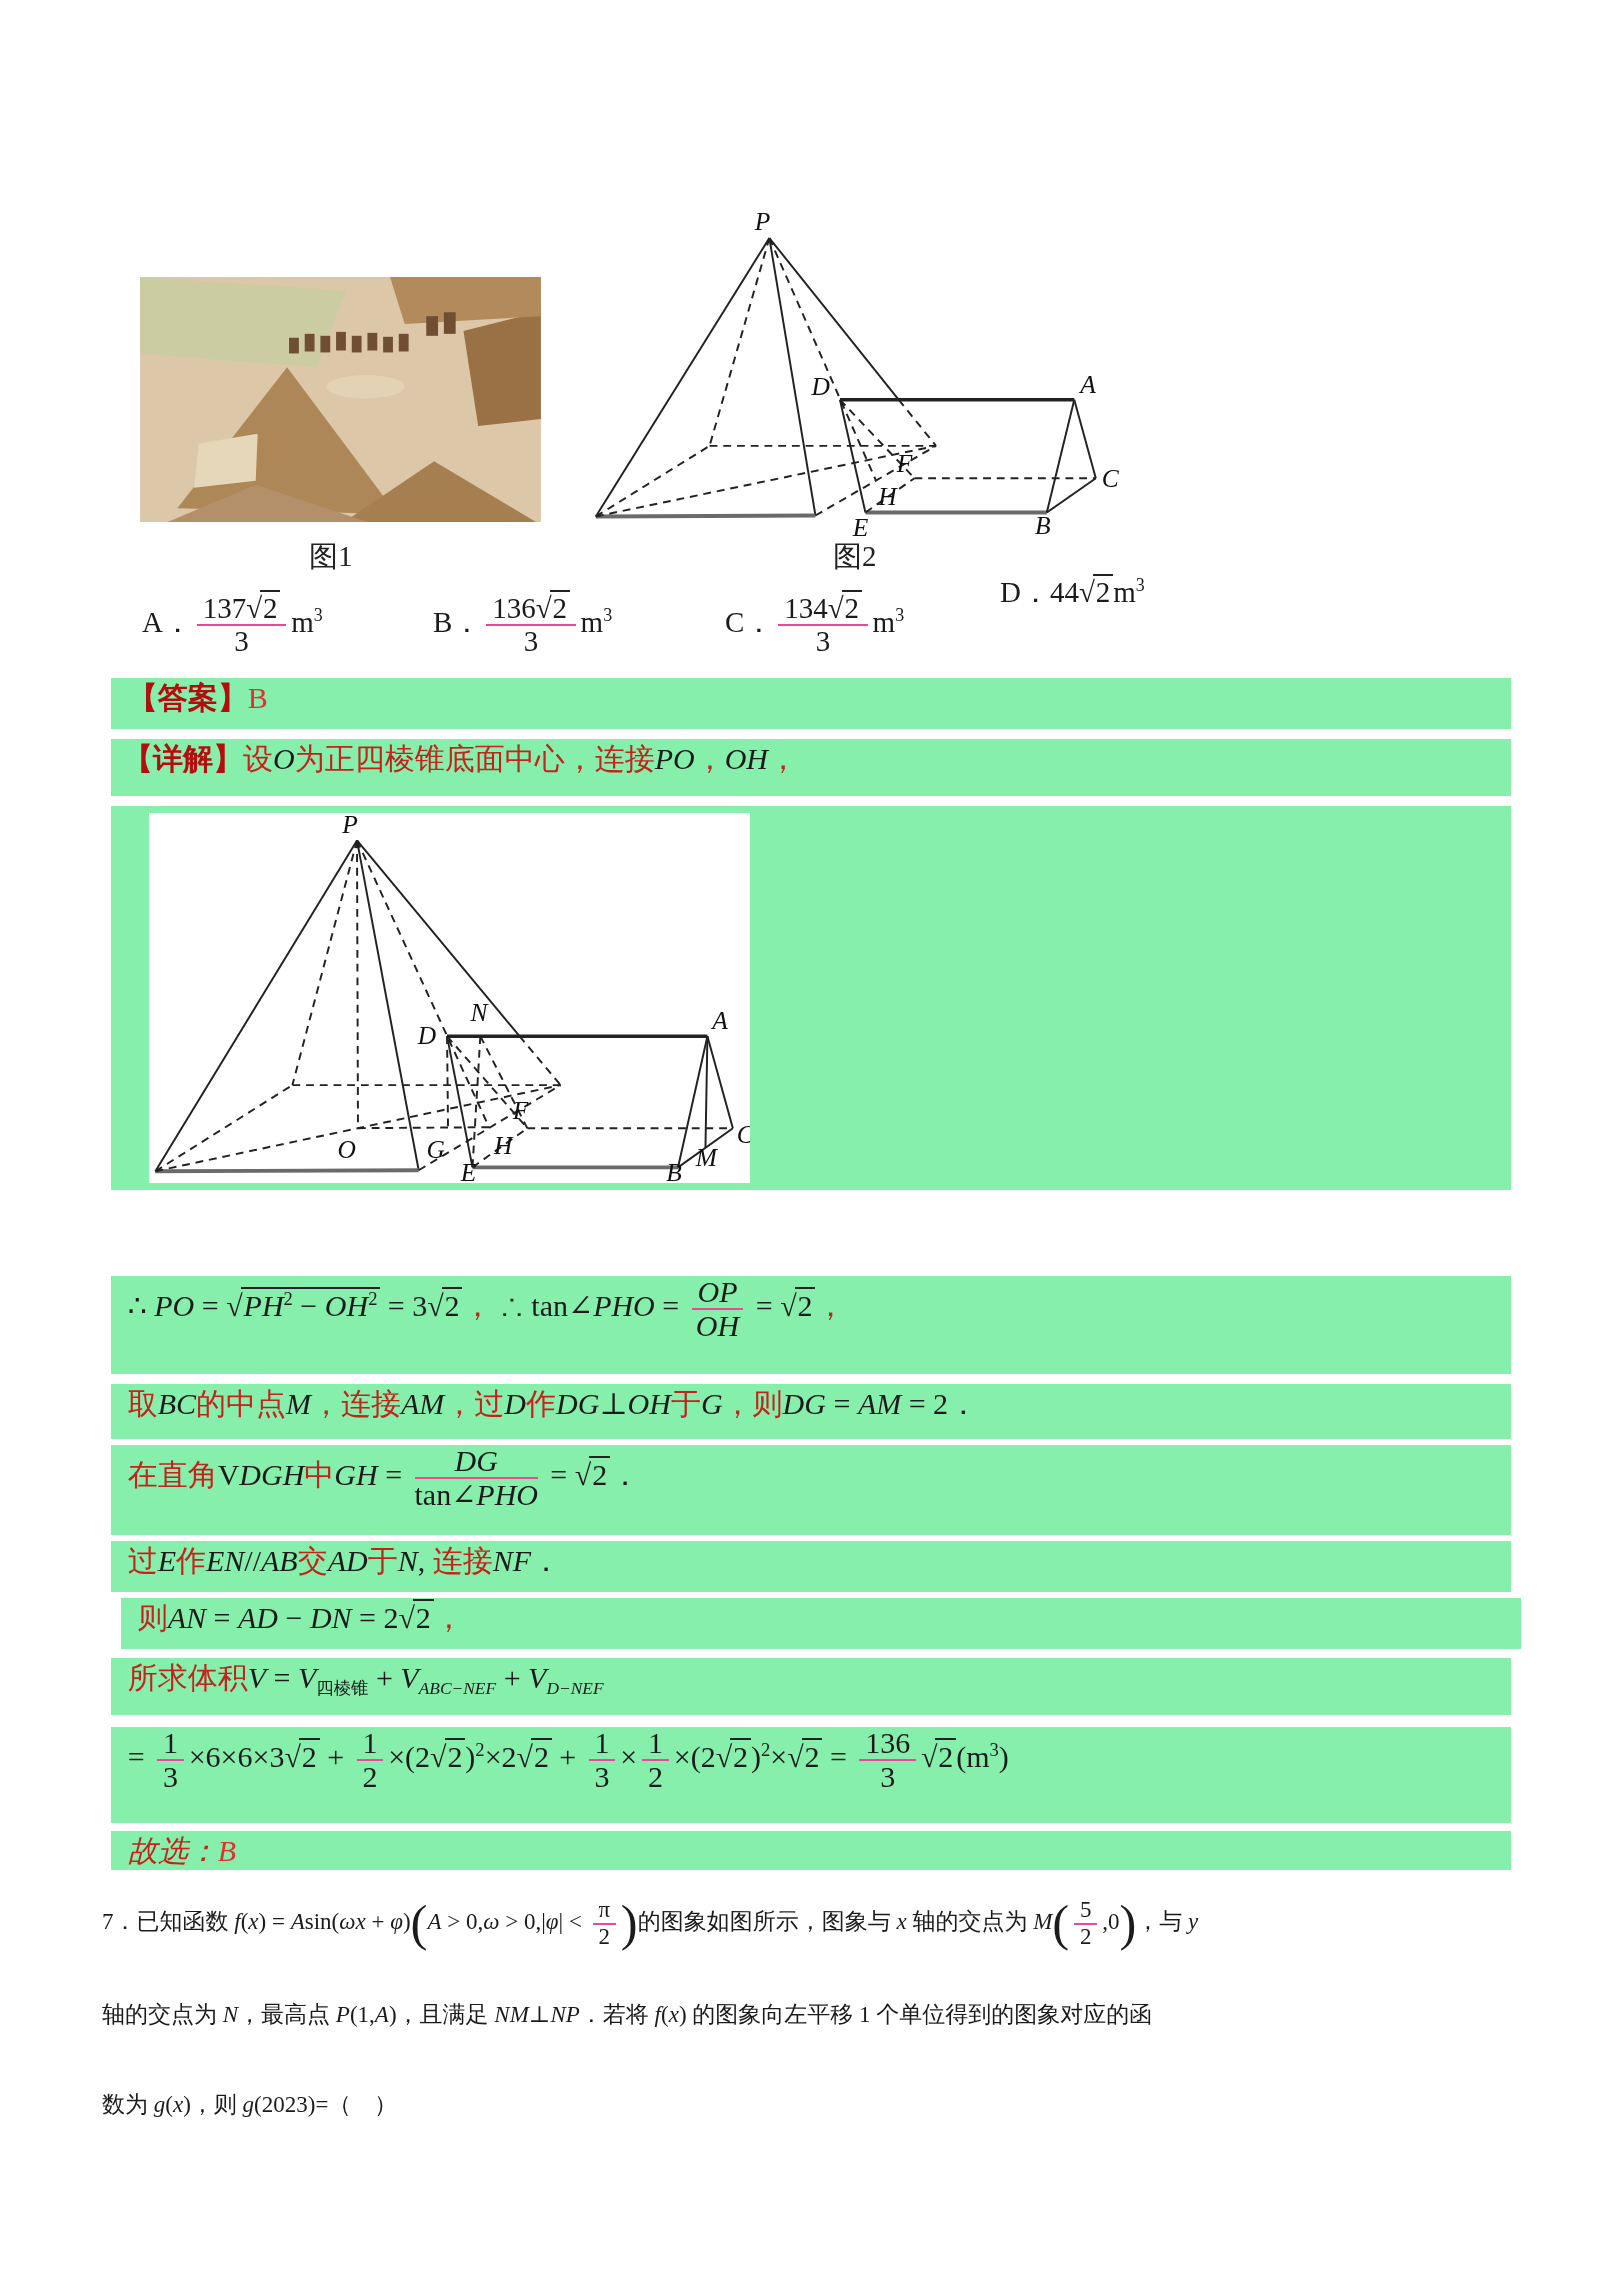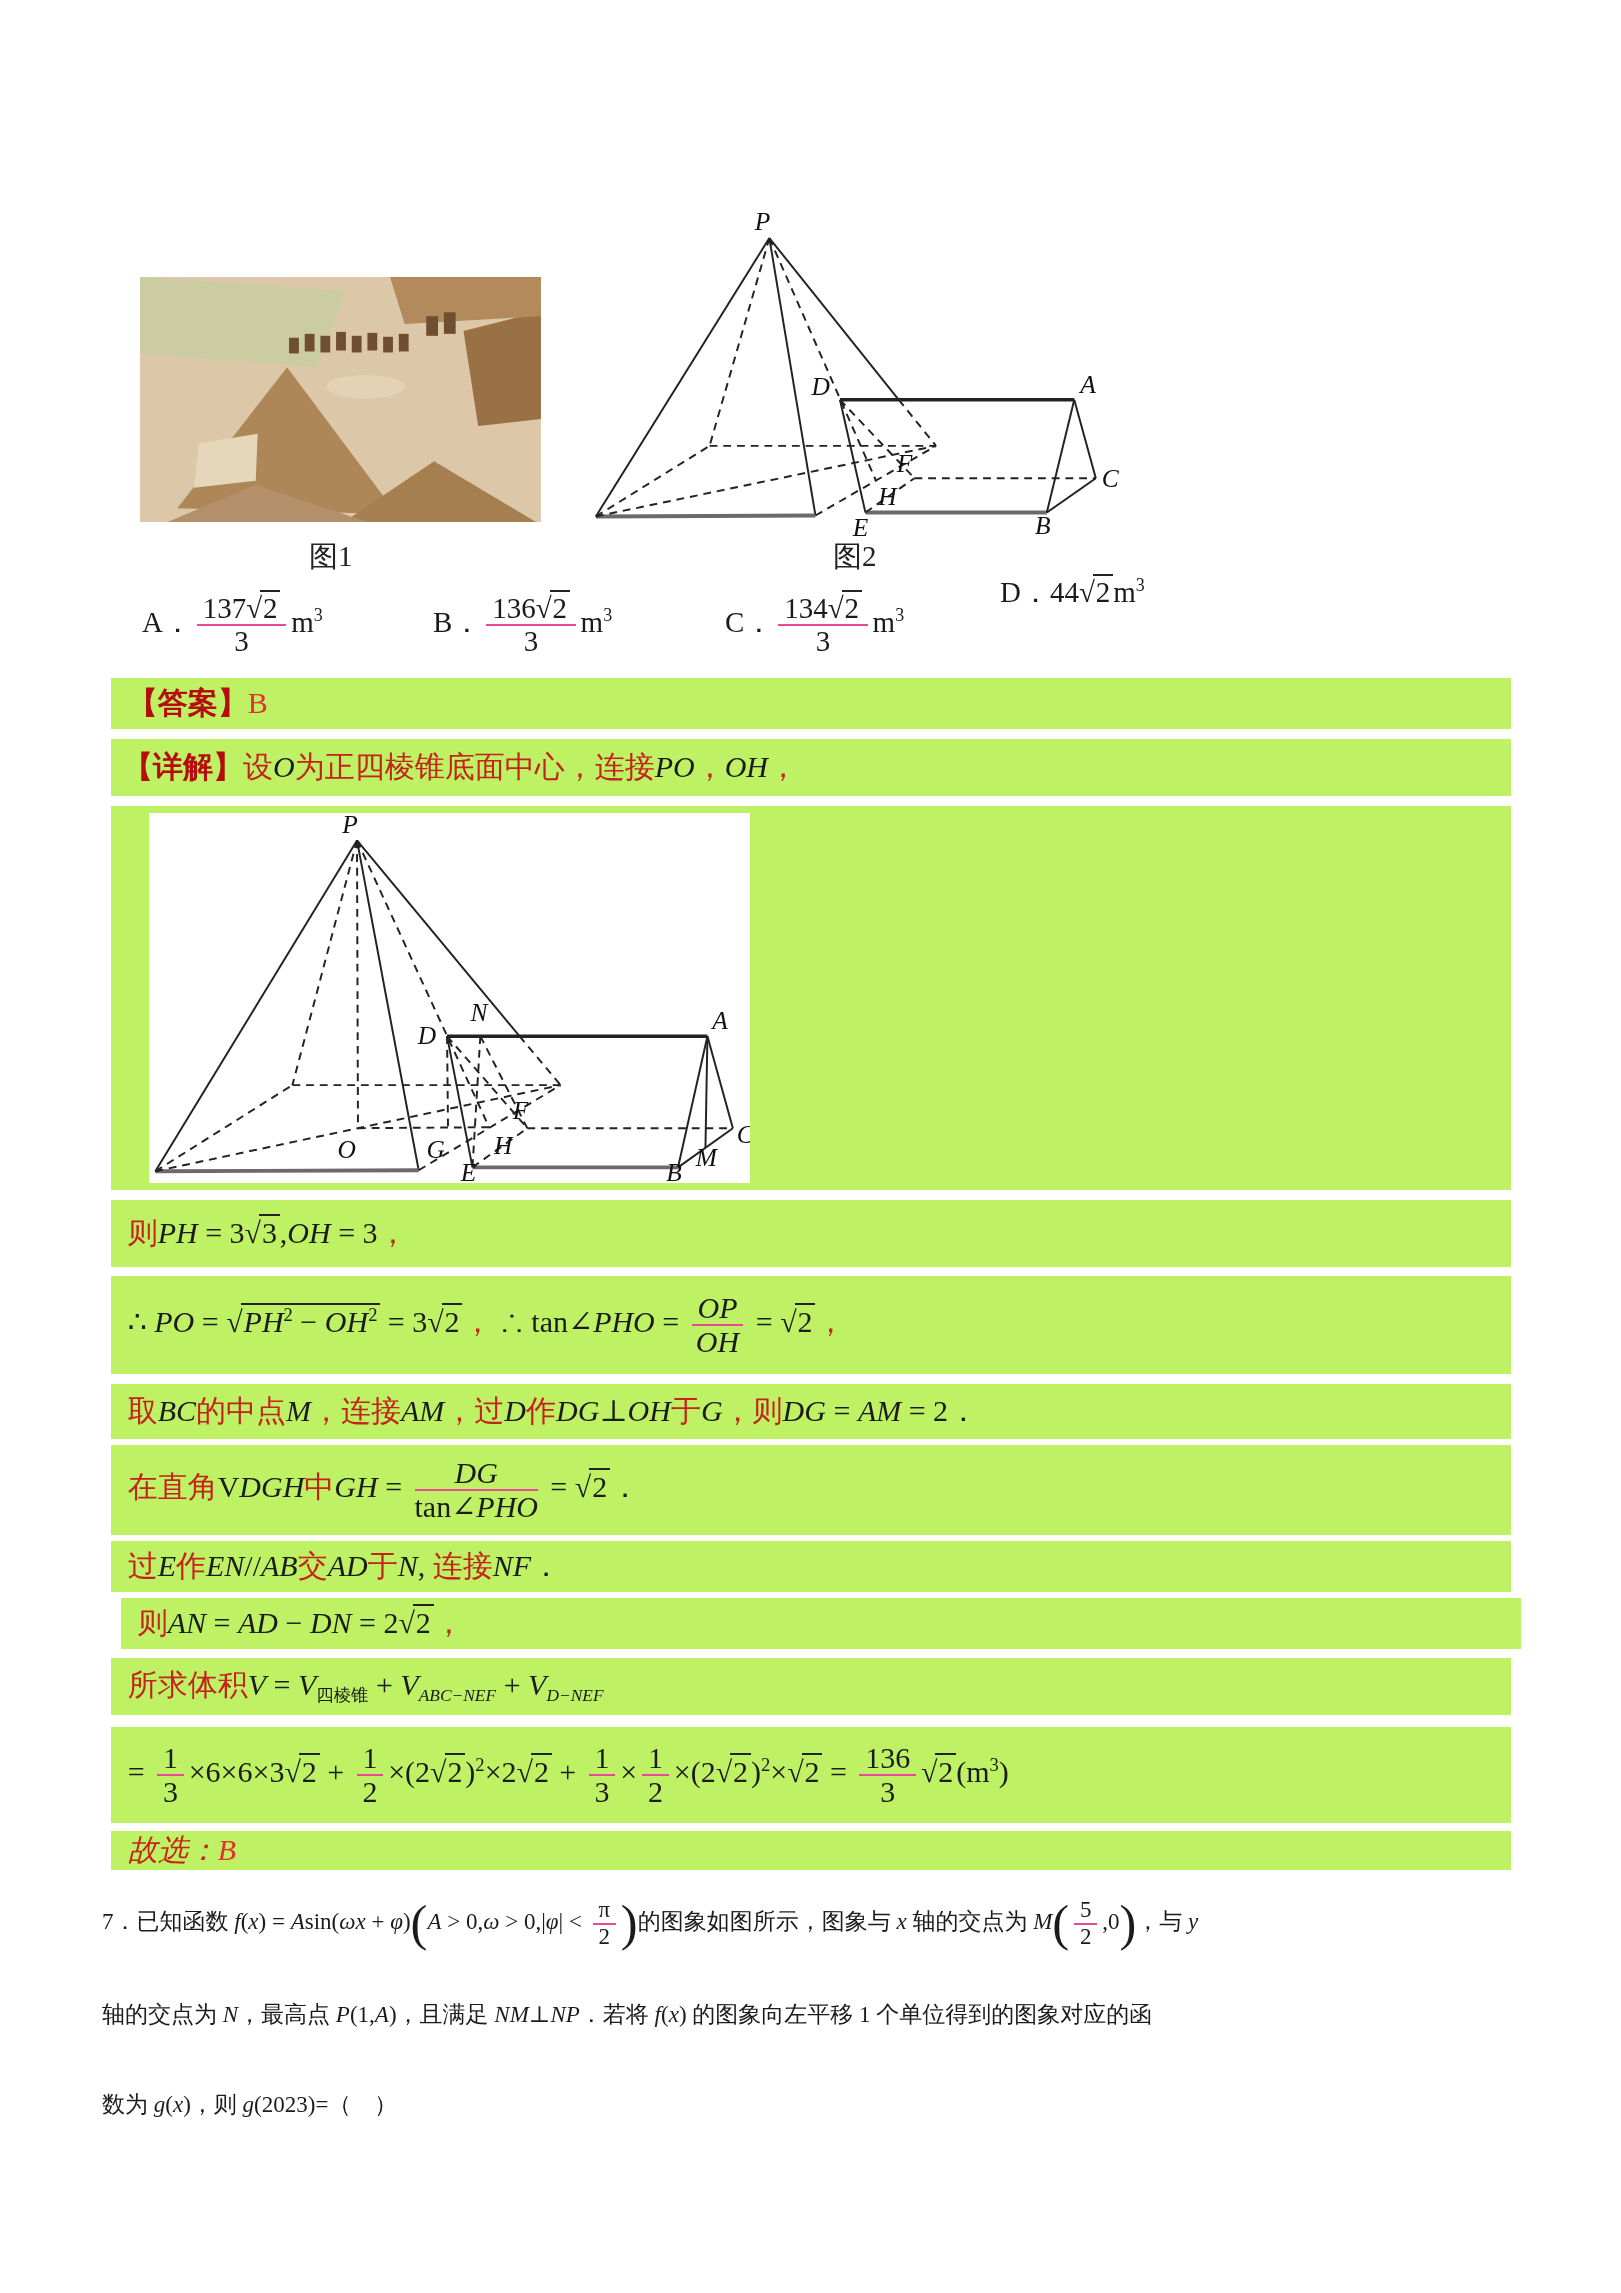--- a/index.html
+++ b/index.html
@@ -1,19 +1,19 @@
 <!DOCTYPE html>
 <html><head>
 <meta charset="utf-8">
 <style>
   html,body{margin:0;padding:0;background:#ffffff;}
   .page{position:relative;width:1621px;height:2294px;background:#fff;overflow:hidden;
         color:#1b1b1b;font-family:"Liberation Serif","DejaVu Serif",serif;font-size:30px;}
-  .strip{position:absolute;left:111px;width:1400px;background:#bef264;
-         display:flex;align-items:center;box-sizing:border-box;padding-left:16.7px;}
+  .strip{position:absolute;left:111px;width:1400px;background:#86efac;
+         display:flex;align-items:flex-start;box-sizing:border-box;padding-left:16.7px;}
   .line{margin:0;white-space:nowrap;}
   .caption{position:absolute;font-size:29px;color:#222;}
   .option{position:absolute;display:flex;align-items:center;height:82px;font-size:29px;}
   .qline{position:absolute;left:102px;width:1431px;display:flex;align-items:center;font-size:29px;}
   .qline .line{font-size:23px;}
   
   .seg-k{}
   .seg-m{font-style:italic;}
   .seg-r{color:#c5221c;}
   .seg-a{color:#e53030;}
@@ -164,23 +164,20 @@
         <text x="274" y="236">D</text>
         <text x="328" y="212">N</text>
         <text x="575" y="221">A</text>
         <text x="528" y="376">B</text>
         <text x="558" y="361">M</text>
         <text x="600" y="337">C</text>
       </svg>
     </div>
   </div>
 
-  <div class="strip" style="top:1200px;height:67px;">
-    <p class="line"><span class="seg-r">则</span><span class="seg-m">PH</span><span class="seg-k"> = 3</span><span class="sqrt"><span class="sqs">√</span><span class="sqc"><span class="seg-k">3</span></span></span><span class="seg-k">,</span><span class="seg-m">OH</span><span class="seg-k"> = 3</span><span class="seg-r">，</span></p>
-  </div>
   <div class="strip" style="top:1276px;height:98px;">
     <p class="line"><span class="seg-k">∴ </span><span class="seg-m">PO</span><span class="seg-k"> = </span><span class="sqrt"><span class="sqs">√</span><span class="sqc"><span class="seg-m">PH</span><span class="sup"><span class="seg-k">2</span></span><span class="seg-k"> − </span><span class="seg-m">OH</span><span class="sup"><span class="seg-k">2</span></span></span></span><span class="seg-k"> = 3</span><span class="sqrt"><span class="sqs">√</span><span class="sqc"><span class="seg-k">2</span></span></span><span class="seg-r">，</span><span class="seg-k"> ∴ tan∠</span><span class="seg-m">PHO</span><span class="seg-k"> = </span><span class="frac"><span class="fn"><span class="seg-m">OP</span></span><span class="fd"><span class="seg-m">OH</span></span></span><span class="seg-k"> = </span><span class="sqrt"><span class="sqs">√</span><span class="sqc"><span class="seg-k">2</span></span></span><span class="seg-r">，</span></p>
   </div>
   <div class="strip" style="top:1384px;height:55px;">
     <p class="line"><span class="seg-r">取</span><span class="seg-m">BC</span><span class="seg-r">的中点</span><span class="seg-m">M</span><span class="seg-r">，连接</span><span class="seg-m">AM</span><span class="seg-r">，过</span><span class="seg-m">D</span><span class="seg-r">作</span><span class="seg-m">DG</span><span class="seg-k">⊥</span><span class="seg-m">OH</span><span class="seg-r">于</span><span class="seg-m">G</span><span class="seg-r">，则</span><span class="seg-m">DG</span><span class="seg-k"> = </span><span class="seg-m">AM</span><span class="seg-k"> = 2</span><span class="seg-k">．</span></p>
   </div>
   <div class="strip" style="top:1445px;height:90px;">
     <p class="line"><span class="seg-r">在直角</span><span class="seg-k">V</span><span class="seg-m">DGH</span><span class="seg-r">中</span><span class="seg-m">GH</span><span class="seg-k"> = </span><span class="frac"><span class="fn"><span class="seg-m">DG</span></span><span class="fd"><span class="seg-k">tan∠</span><span class="seg-m">PHO</span></span></span><span class="seg-k"> = </span><span class="sqrt"><span class="sqs">√</span><span class="sqc"><span class="seg-k">2</span></span></span><span class="seg-k">．</span></p>
   </div>
   <div class="strip" style="top:1541px;height:51px;">

